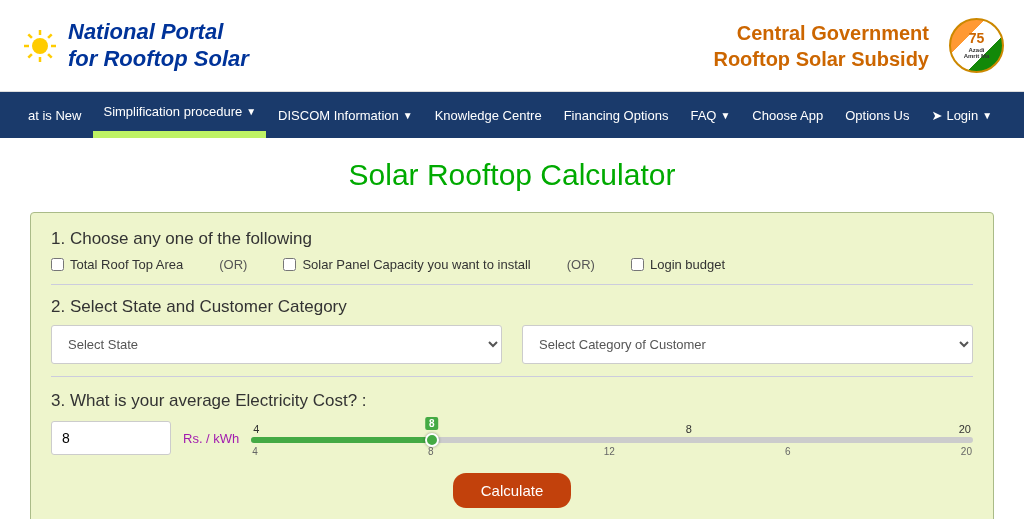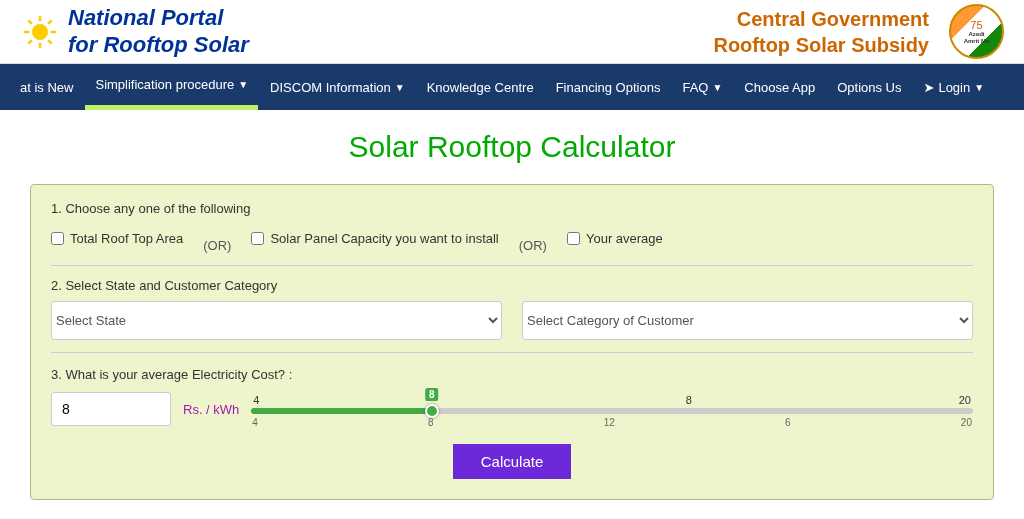--- a/index.html
+++ b/index.html
@@ -6,21 +6,21 @@
     body { font-family: Arial, sans-serif; background: #fff; width: 1024px; overflow-x: hidden; }
 
     
     .header {
       display: flex;
       align-items: center;
       justify-content: space-between;
       padding: 21px 20px;
       background: #fff;
       border-bottom: 1px solid #ddd;
-      height: 64px;
+      height: 92px;
     }
     .header-logo {
       display: flex;
       align-items: center;
     }
     .header-logo-text {
       font-size: 22px;
       font-weight: bold;
       color: #003399;
       font-style: italic;
@@ -59,38 +59,38 @@
       font-size: 7px;
       color: #333;
       font-weight: bold;
     }
 
     
     .navbar {
       background: #1a3a6b;
       display: flex;
       align-items: center;
-      padding: 0 10px;
+      padding: 0 18px;
       height: 46px;
       gap: 2px;
     }
     .nav-item {
       color: #fff;
       font-size: 13px;
       padding: 12px 10px;
       cursor: pointer;
       white-space: nowrap;
       display: flex;
       align-items: center;
       gap: 4px;
       text-decoration: none;
       height: 46px;
     }
     .nav-item.active {
-      border-bottom: 5px solid #bef264;
+      border-bottom: 7px solid #bef264;
     }
     .nav-dropdown-arrow {
       font-size: 10px;
     }
     .nav-login {
       color: #fff;
       font-size: 13px;
       padding: 12px 10px;
       cursor: pointer;
       display: flex;
@@ -114,60 +114,59 @@
     
     .calc-box {
       border: 1px solid #aabb88;
       background: #eef5cc;
       border-radius: 4px;
       padding: 16px 20px 20px;
     }
 
     
     .section-label {
-      font-size: 13px;
+      font-size: 17px;
       color: #333;
       margin-bottom: 8px;
     }
     .checkbox-row {
       display: flex;
       align-items: center;
-      gap: 0;
+      gap: 16px;
       margin-top: 4px;
     }
     .checkbox-group {
       display: flex;
       align-items: center;
       gap: 6px;
     }
     .checkbox-group label {
       font-size: 13px;
       color: #333;
     }
     .or-label {
       font-size: 13px;
       color: #555;
       padding: 0 20px;
-      margin-top: 14px;
     }
     .divider {
       border: none;
       border-top: 1px solid #ccd;
       margin: 12px 0;
     }
 
     
     .select-row {
       display: flex;
       gap: 20px;
       margin-top: 8px;
     }
     .select-field {
       flex: 1;
-      padding: 10px 0;
+      padding: 10px 12px;
       border: 1px solid #ccc;
       border-radius: 3px;
       font-size: 13px;
       background: #fff;
       color: #555;
       cursor: pointer;
     }
 
     
     .section3 {
@@ -248,26 +247,26 @@
       font-size: 10px;
       padding: 1px 4px;
       border-radius: 2px;
       font-weight: bold;
     }
 
     
     .btn-calculate {
       display: block;
       margin: 16px auto 0;
-      background: #6d28d9;
+      background: #c2410c;
       color: #fff;
       border: none;
       padding: 9px 28px;
       font-size: 15px;
-      border-radius: 0;
+      border-radius: 13px;
       cursor: pointer;
     }
 
     
     .sun-icon {
       width: 40px;
       height: 40px;
       color: #ffcc00;
       margin-right: 8px;
     }
@@ -293,21 +292,21 @@
       <div class="header-logo-text">for Rooftop Solar</div>
     </div>
   </div>
   <div class="header-right">
     <div class="header-subsidy-text">
       <div>Central Government</div>
       <div>Rooftop Solar Subsidy</div>
     </div>
     <div class="azadi-badge">
       <div class="azadi-inner">
-        <div style="font-size:11px;font-weight:normal;color:#c60;">75</div>
+        <div style="font-size:14px;font-weight:bold;color:#c60;">75</div>
         <div style="font-size:6px;color:#333;line-height:1.1;">Azadi<br>Amrit Ma</div>
       </div>
     </div>
   </div>
 </div>
 
 <nav class="navbar">
   <a class="nav-item">
     <span>at is New</span>
   </a>
@@ -355,21 +354,21 @@
           <label for="opt1">Total Roof Top Area</label>
         </div>
         <span class="or-label">(OR)</span>
         <div class="checkbox-group">
           <input type="checkbox" id="opt2" style="">
           <label for="opt2">Solar Panel Capacity you want to install</label>
         </div>
         <span class="or-label">(OR)</span>
         <div class="checkbox-group">
           <input type="checkbox" id="opt3" style="">
-          <label for="opt3">Your average</label>
+          <label for="opt3">Login budget</label>
         </div>
       </div>
     </div>
 
     <hr class="divider">
 
     <div>
       <div class="section-label">2. Select State and Customer Category</div>
       <div class="select-row">
         <select class="select-field">

